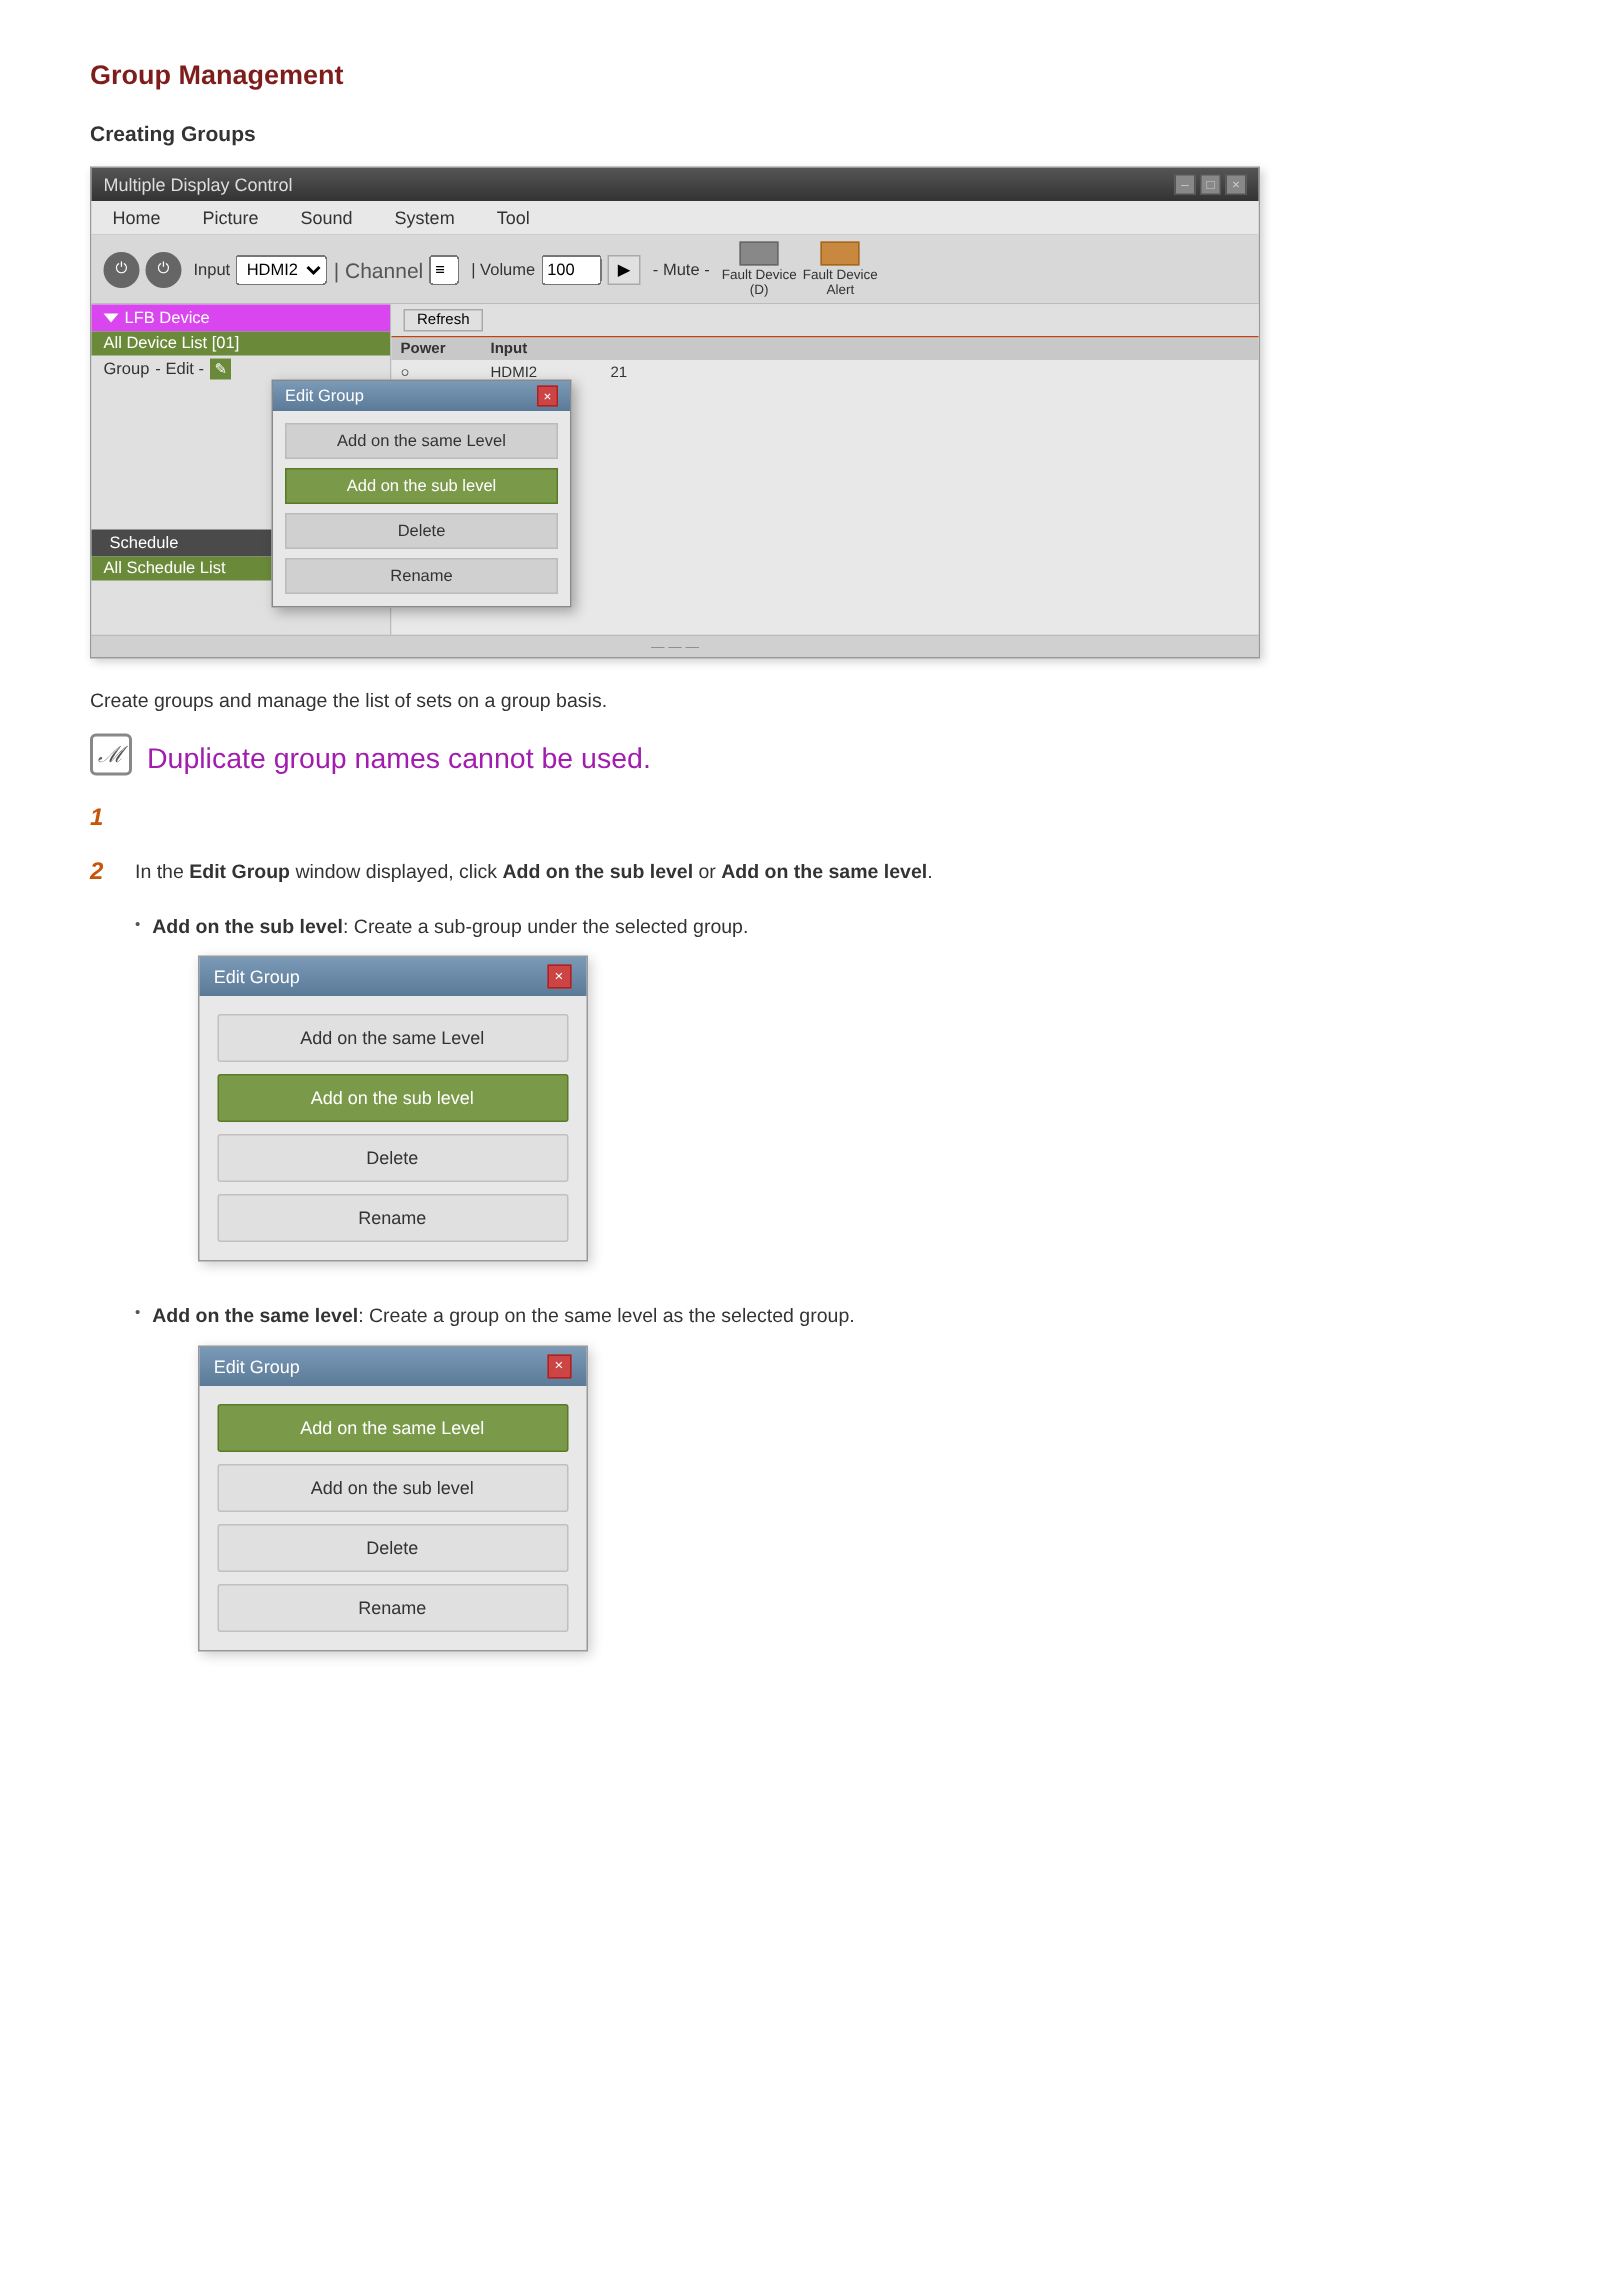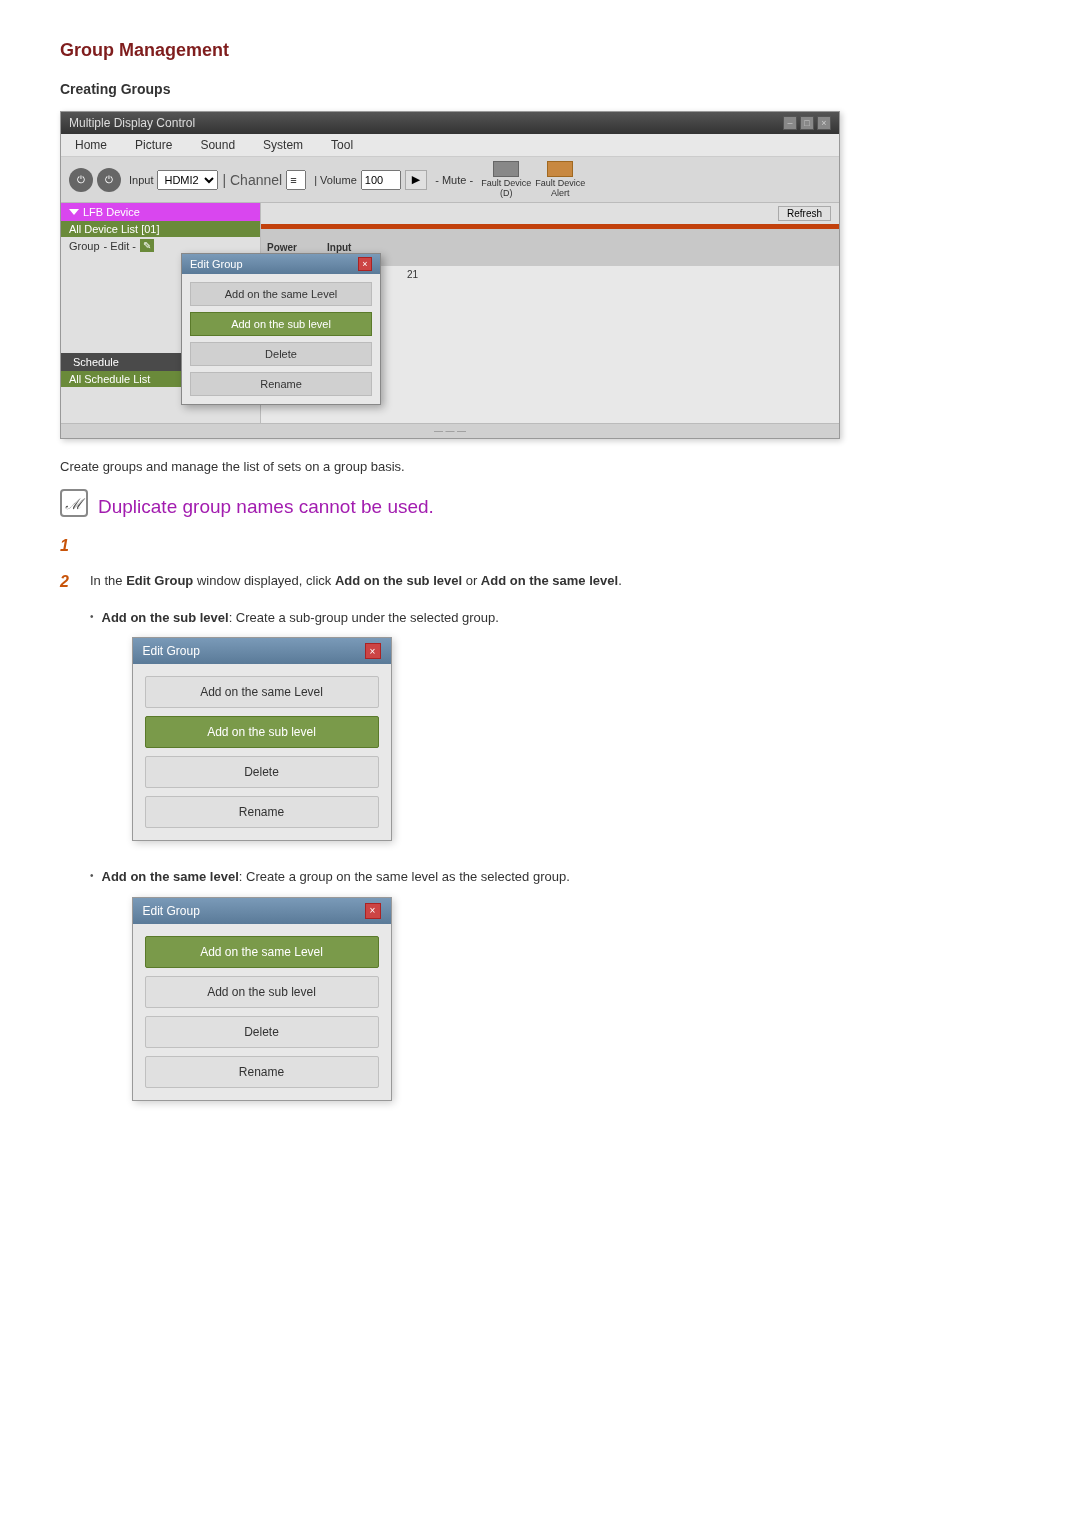--- a/index.html
+++ b/index.html
@@ -192,46 +192,46 @@
       color: #333;
     }
 
     .right-panel {
       flex: 1;
       background: #e8e8e8;
     }
 
     .right-panel-header {
       display: flex;
-      justify-content: flex-end;
+      justify-content: flex-start;
       align-items: center;
       padding: 3px 8px;
       background: #e0e0e0;
-      border-bottom: 5px solid #c2410c;
+      border-bottom: 1px solid #c2410c;
       font-size: 11px;
     }
 
     .refresh-btn {
       background: #e0e0e0;
       border: 1px solid #aaa;
       padding: 1px 8px;
       font-size: 10px;
       cursor: pointer;
     }
 
     .right-panel-table {
       width: 100%;
       font-size: 11px;
     }
 
     .right-panel-table-header {
       background: #c8c8c8;
       display: grid;
       grid-template-columns: 60px 80px 80px 60px;
-      padding: 12px 0;
+      padding: 1px 0;
     }
 
     .right-panel-table-header div {
       padding: 1px 6px;
       font-weight: bold;
       font-size: 10px;
     }
 
     
     .edit-group-overlay {

